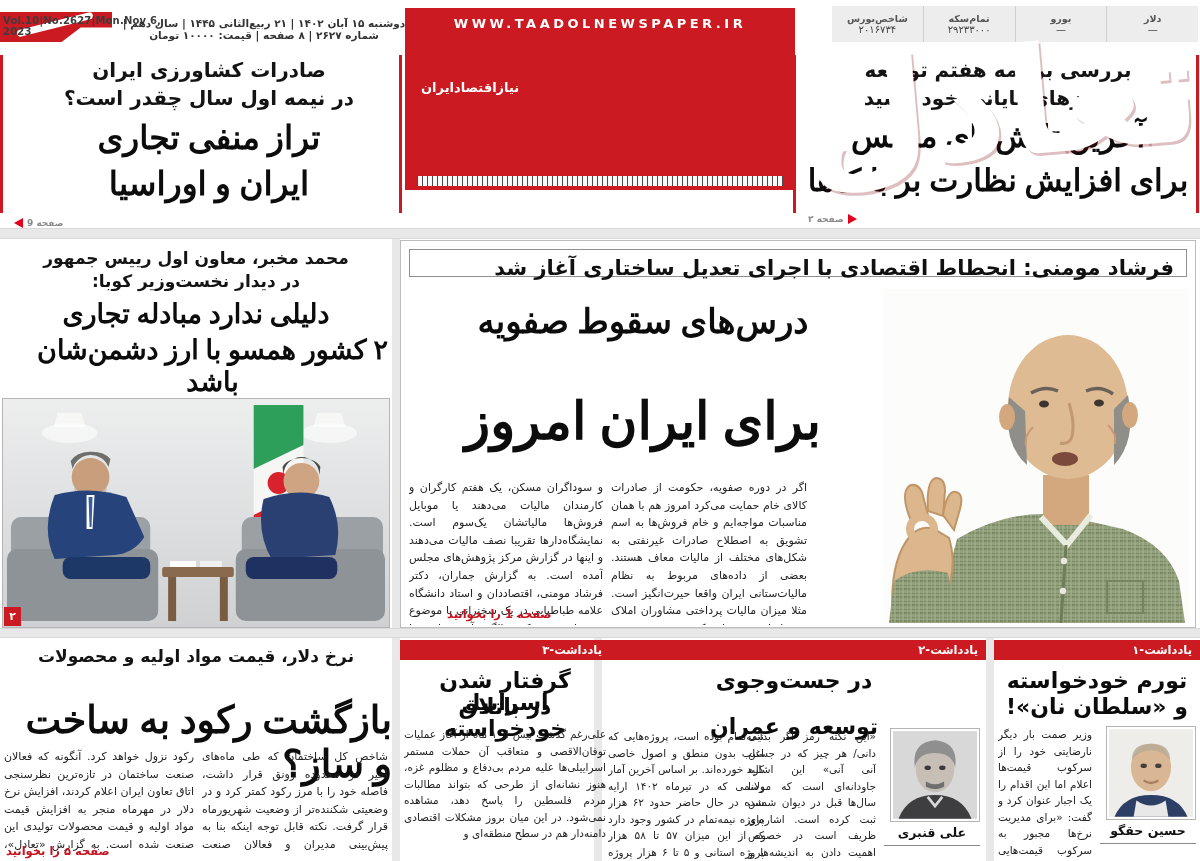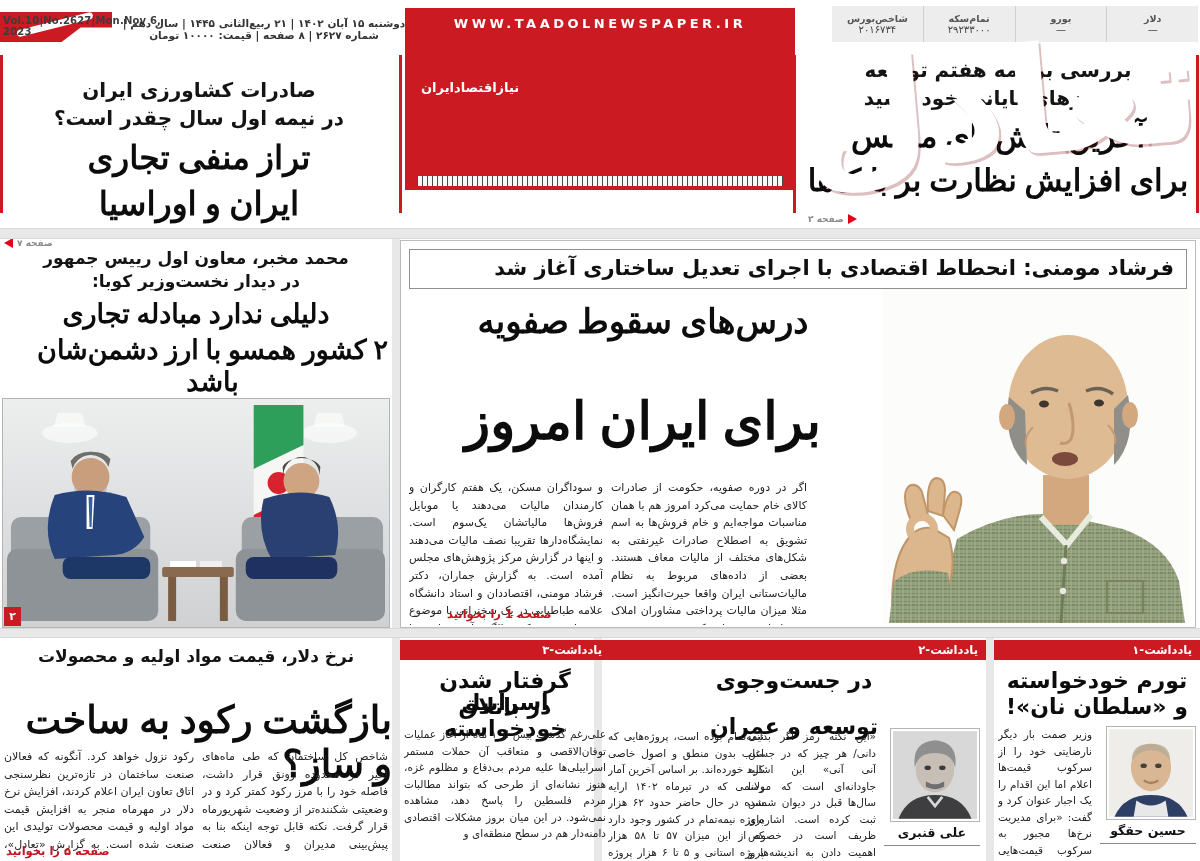--- a/index.html
+++ b/index.html
@@ -34,21 +34,21 @@
   .tri-right{width:0;height:0;border-top:5px solid transparent;border-bottom:5px solid transparent;border-left:9px solid #e3001b;}
   .tri-left{width:0;height:0;border-top:5px solid transparent;border-bottom:5px solid transparent;border-right:9px solid #e3001b;}
   
   .gutter-h{position:absolute;left:0;width:1200px;background:#e8e8e8;border-top:1px solid #d9d9d9;border-bottom:1px solid #d9d9d9;}
   .gutter-v{position:absolute;width:8px;background:#e8e8e8;}
   
   .mid-left{position:absolute;left:0;top:240px;width:392px;height:388px;}
   .photo-frame{position:absolute;border:1px solid #b4b4b4;background:#dfe1e2;overflow:hidden;}
   .photo-badge{position:absolute;left:1px;bottom:1px;width:17px;height:19px;background:#cb1a21;color:#fff;font-size:11px;font-weight:bold;text-align:center;line-height:19px;z-index:3;}
   .mid-main{position:absolute;left:400px;top:240px;width:796px;height:388px;border:1px solid #bcbcbc;background:#fff;}
-  .kicker-strip{position:absolute;top:8px;left:8px;right:8px;height:40px;border:1px solid #8f8f8f;font-size:21px;font-weight:bold;line-height:36px;padding:0 12px;color:#101010;text-align:right;}
+  .kicker-strip{position:absolute;top:8px;left:8px;right:8px;height:28px;border:1px solid #8f8f8f;font-size:21px;font-weight:bold;line-height:36px;padding:0 12px;color:#101010;text-align:right;}
   .body-col{position:absolute;font-size:11px;line-height:1.6;text-align:justify;color:#222;overflow:hidden;}
   .read-more{color:#c41420;font-weight:bold;font-size:11.5px;}
   
   .bot-left{position:absolute;left:0;top:638px;width:392px;height:223px;overflow:hidden;}
   .note{position:absolute;top:638px;height:223px;overflow:hidden;}
   .note-bar{position:absolute;top:2px;left:0;right:0;height:20px;background:#cb1a21;color:#fff;font-size:11.5px;font-weight:bold;line-height:20px;padding:0 8px;text-align:right;}
   .note-title{position:absolute;left:0;right:0;text-align:center;font-weight:bold;font-size:22px;color:#0c0c0c;line-height:1;}
   .note-content{position:absolute;top:88px;left:4px;right:4px;bottom:0;overflow:hidden;}
   .note-body{margin:0;font-size:10.5px;line-height:1.58;text-align:justify;color:#222;}
   .float-photo{width:96px;margin:0 0 2px 0;}
@@ -101,28 +101,28 @@
     <div class="kicker abs" style="top:6px;left:0;right:0;font-size:20px;">بررسی برنامه هفتم توسعه</div>
     <div class="kicker abs" style="top:34px;left:0;right:0;font-size:20px;">به روزهای پایانی خود رسید</div>
     <div class="headline abs" style="top:66px;left:0;right:0;font-size:31px;">آخرین تلاش‌های مجلس</div>
     <div class="headline abs" style="top:110px;left:0;right:0;font-size:31px;">برای افزایش نظارت بر بانک‌ها</div>
     <div class="page-ref" style="left:8px;bottom:6px;">
       <span class="lbl">صفحه ۲</span>
       <span class="tri-right"></span>
     </div>
   </section>
 
-  <section class="top-block" style="left:0;width:398px;margin-top:20px;">
+  <section class="top-block" style="left:10px;width:398px;">
     <div class="kicker abs" style="top:6px;left:0;right:0;font-size:20px;">صادرات کشاورزی ایران</div>
     <div class="kicker abs" style="top:34px;left:0;right:0;font-size:20px;">در نیمه اول سال چقدر است؟</div>
     <div class="headline abs" style="top:66px;left:0;right:0;font-size:33px;">تراز منفی تجاری</div>
     <div class="headline abs" style="top:112px;left:0;right:0;font-size:33px;">ایران و اوراسیا</div>
     <div class="page-ref" style="left:4px;bottom:2px;">
       <span class="tri-left"></span>
-      <span class="lbl">صفحه ۷</span>
+      <span class="lbl">صفحه 9</span>
     </div>
   </section>
 
   <div class="gutter-h" style="top:228px;height:11px;"></div>
   <div class="gutter-h" style="top:628px;height:10px;"></div>
   <div class="gutter-v" style="left:392px;top:239px;height:389px;"></div>
   <div class="gutter-v" style="left:392px;top:638px;height:223px;"></div>
   <div class="gutter-v" style="left:594px;top:638px;height:223px;"></div>
   <div class="gutter-v" style="left:986px;top:638px;height:223px;"></div>
 

